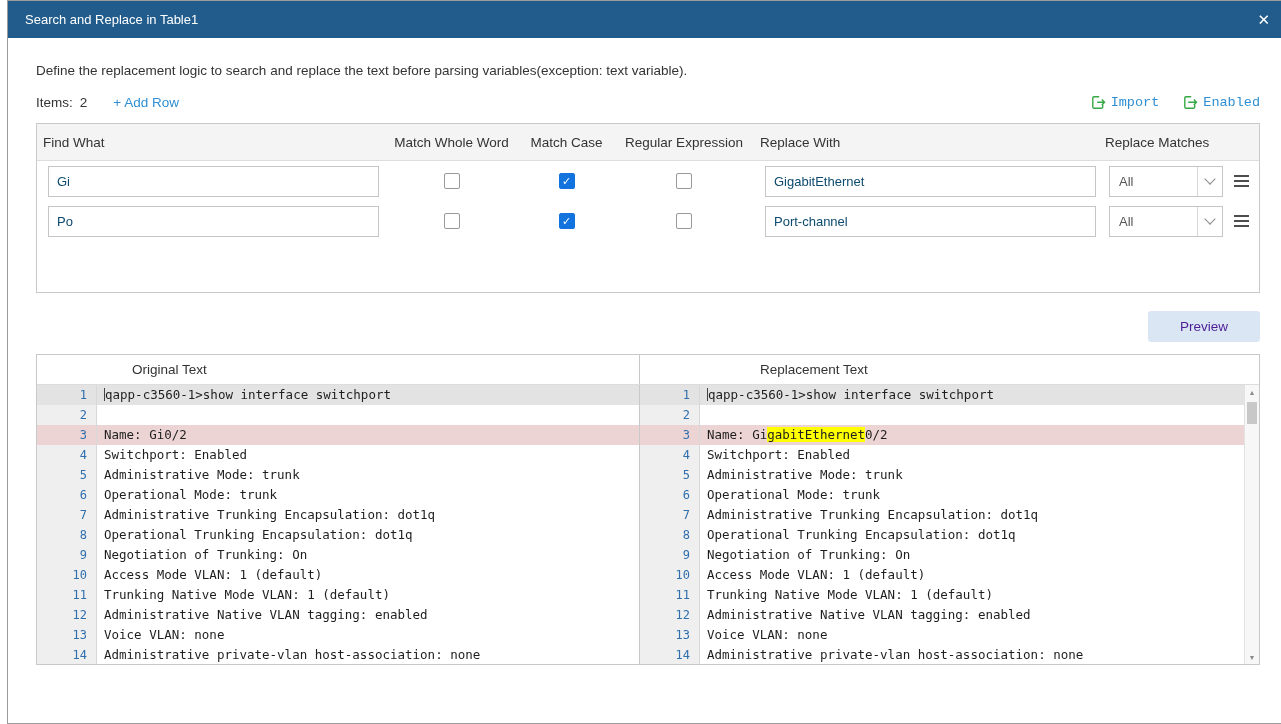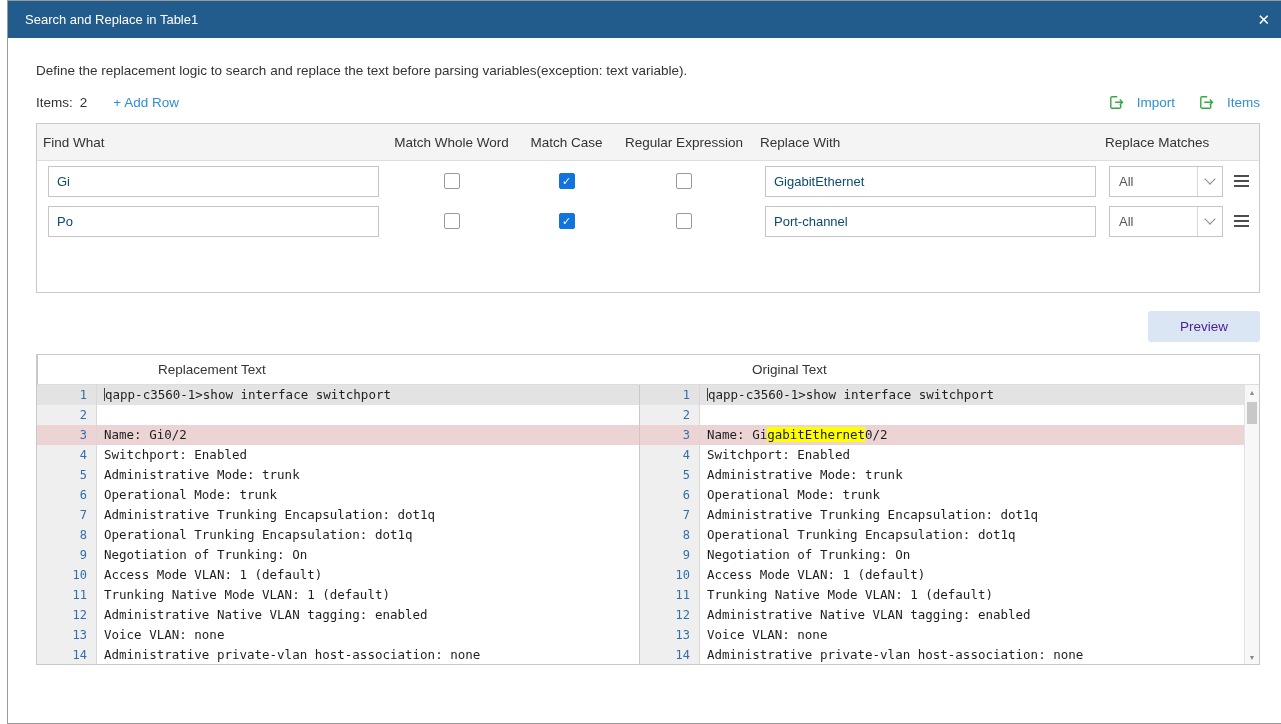--- a/index.html
+++ b/index.html
@@ -15,21 +15,21 @@
 
   .content { padding:0 27px 0 28px; }
   .desc { margin-top:25px; font-size:13.5px; color:#333; }
 
   
   .items-row { margin-top:17px; display:flex; align-items:center; font-size:13.5px; color:#333; }
   .items-count { margin-left:7px; }
   .link { color:#2e8fd4; cursor:pointer; text-decoration:none; }
   .add-row { margin-left:26px; }
   .right-links { margin-left:auto; display:flex; gap:24px; }
-  .icon-link { display:inline-flex; align-items:center; gap:13px; font-size:13.5px; }
+  .icon-link { display:inline-flex; align-items:center; gap:5px; font-size:13.5px;font-family:Liberation Mono, monospace; }
 
   
   .rules-table { margin-top:13px; border:1px solid #c9c9c9; height:170px; box-sizing:border-box; overflow:hidden; }
   .rt-header { display:flex; align-items:center; height:37px; background:#f4f4f4;
                border-bottom:1px solid #ddd; font-size:13.5px; color:#333; box-sizing:border-box; }
   .col { box-sizing:border-box; }
   .c-find { width:347px; padding-left:6px; }
   .c-mww { width:135px; text-align:center; }
   .c-mc { width:95px; text-align:center; }
   .c-re { width:140px; text-align:center; }
@@ -121,21 +121,21 @@
             <path d="M8.2 1.8 H3 a1.2 1.2 0 0 0 -1.2 1.2 V12 a1.2 1.2 0 0 0 1.2 1.2 H10.5 a1.2 1.2 0 0 0 1.2 -1.2 V9.8" fill="none" stroke="#36a843" stroke-width="1.4"></path>
             <path d="M6.2 7.3 H13.4 M10.8 4.6 L13.5 7.3 L10.8 10" fill="none" stroke="#36a843" stroke-width="1.4"></path>
           </svg>
           <span>Import</span>
         </a>
         <a class="link icon-link">
           <svg width="15" height="15" viewBox="0 0 15 15">
             <path d="M8.2 1.8 H3 a1.2 1.2 0 0 0 -1.2 1.2 V12 a1.2 1.2 0 0 0 1.2 1.2 H10.5 a1.2 1.2 0 0 0 1.2 -1.2 V9.8" fill="none" stroke="#36a843" stroke-width="1.4"></path>
             <path d="M5.2 7.3 H13.4 M10.8 4.6 L13.5 7.3 L10.8 10" fill="none" stroke="#36a843" stroke-width="1.4"></path>
           </svg>
-          <span>Items</span>
+          <span>Enabled</span>
         </a>
       </span>
     </div>
 
     <div class="rules-table">
       <div class="rt-header">
         <div class="col c-find">Find What</div>
         <div class="col c-mww">Match Whole Word</div>
         <div class="col c-mc">Match Case</div>
         <div class="col c-re">Regular Expression</div>
@@ -210,22 +210,22 @@
           </div>
         </div>
     </div>
 
     <div class="preview-row">
       <button class="preview-btn">Preview</button>
     </div>
 
     <div class="compare">
       <div class="cmp-header">
+        <div class="cmp-title orig">Original Text</div>
         <div class="cmp-title repl">Replacement Text</div>
-        <div class="cmp-title orig">Original Text</div>
       </div>
       <div class="cmp-body">
         <div class="pane">
             <div class="code-line active">
               <span class="ln">1</span>
               <span class="code-text"><span class="caret"></span>qapp-c3560-1&gt;show interface switchport</span>
             </div>
             <div class="code-line">
               <span class="ln">2</span>
               <span class="code-text"></span>

